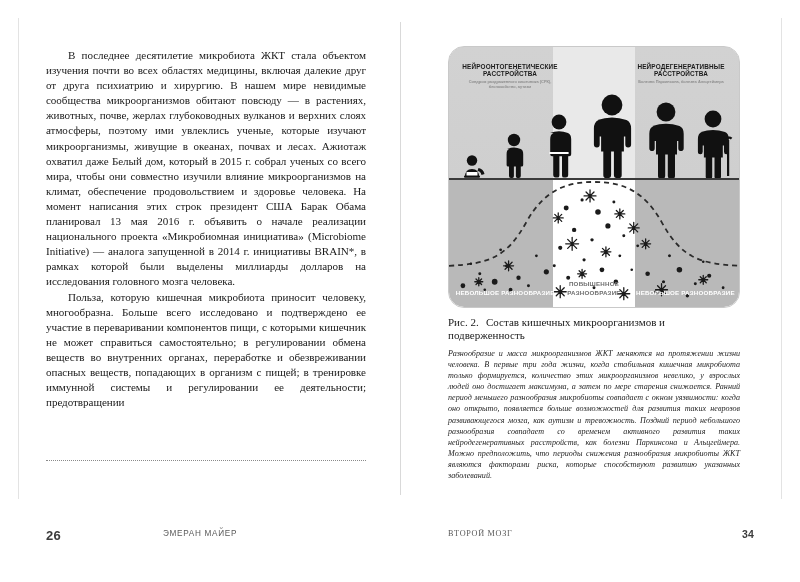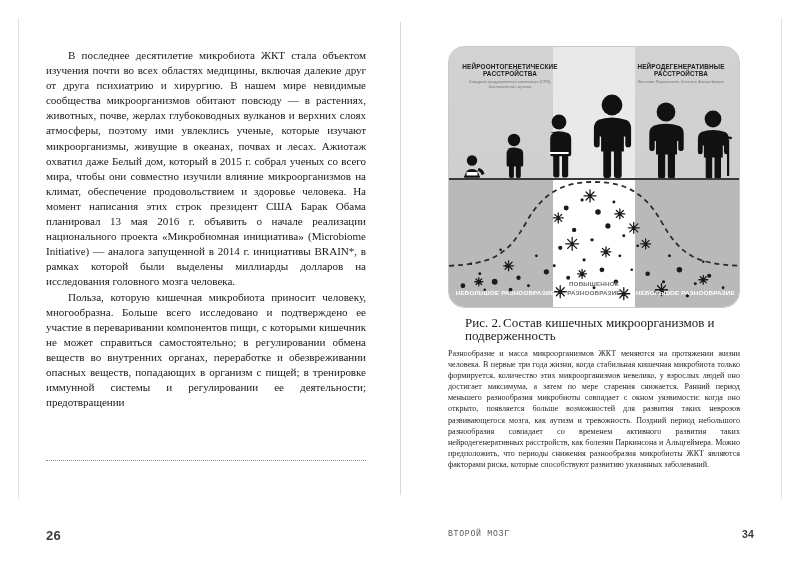--- a/index.html
+++ b/index.html
@@ -241,24 +241,24 @@
     text-align: center;
     letter-spacing: 0.2px;
   }
   .div-left  { left: 4px;  width: 36%; color: #ffffff; }
   .div-mid   { left: 36%;  width: 28%; color: #6e6e6e; }
   .div-right { left: 64%;  width: 35%; color: #ffffff; }
 
   
   .fig-caption {
     position: absolute;
-    left: 65px;
+    left: 48px;
     top: 316px;
     width: 292px;
-    font-size: 13px;
+    font-size: 11px;
     line-height: 13.2px;
     color: #1a1a1a;
   }
   .fig-caption .cap-num {
     display: inline-block;
     width: 38px;
   }
   .fig-caption .cap-text {
     display: inline;
   }
@@ -267,39 +267,40 @@
     padding-left: 38px;
   }
 
   .fig-note {
     position: absolute;
     left: 48px;
     top: 348px;
     width: 292px;
     font-size: 8.1px;
     line-height: 11.1px;
+    font-style: italic;
     text-align: justify;
     color: #1f1f1f;
   }
 
   .folio-right {
     position: absolute;
     right: 46px;
     top: 528px;
     font-size: 10.5px;
     font-weight: bold;
     font-family: "Liberation Sans", sans-serif;
     color: #3b3b3b;
     letter-spacing: 0.2px;
   }
   .runhead-right {
     position: absolute;
     left: 48px;
     top: 529px;
-    font-family: Liberation Mono, monospace;
+    font-family: Liberation Serif, serif;
     font-size: 8.2px;
     color: #5a5a5a;
     letter-spacing: 0.7px;
     text-transform: uppercase;
   }
 </style>
 </head>
 <body>
 
 <div class="spread">
@@ -312,20 +313,21 @@
 
     <div class="body-col">
       <p>В последнее десятилетие микробиота ЖКТ стала объектом изучения почти во всех областях медицины, включая далекие друг от друга психиатрию и хирургию. В нашем мире невидимые сообщества микроорганизмов обитают повсюду — в растениях, животных, почве, жерлах глубоководных вулканов и верхних слоях атмосферы, поэтому ими увлеклись ученые, которые изучают микроорганизмы, живущие в океанах, почвах и лесах. Ажиотаж охватил даже Белый дом, который в 2015 г. собрал ученых со всего мира, чтобы они совместно изучили влияние микроорганизмов на климат, обеспечение продовольствием и здоровье человека. На момент написания этих строк президент США Барак Обама планировал 13 мая 2016 г. объявить о начале реализации национального проекта «Микробиомная инициатива» (Microbiome Initiative) — аналога запущенной в 2014 г. инициативы BRAIN*, в рамках которой были выделены миллиарды долларов на исследования головного мозга человека.</p>
       <p>Польза, которую кишечная микробиота приносит человеку, многообразна. Больше всего исследовано и подтверждено ее участие в переваривании компонентов пищи, с которыми кишечник не может справиться самостоятельно; в регулировании обмена веществ во внутренних органах, переработке и обезвреживании опасных веществ, попадающих в организм с пищей; в тренировке иммунной системы и регулировании ее деятельности; предотвращении</p>
     </div>
 
     <div class="footnote-rule"></div>
 
 
     <div class="folio-left">26</div>
+    <div class="runhead-left">Эмеран Майер</div>
   </div>
 
   <div class="page-right">
 
     <div class="fig-wrap">
       <div class="fig-frame">
         <div class="fig-inner">
 
           <div class="band band-left"></div>
           <div class="band band-mid"></div>

